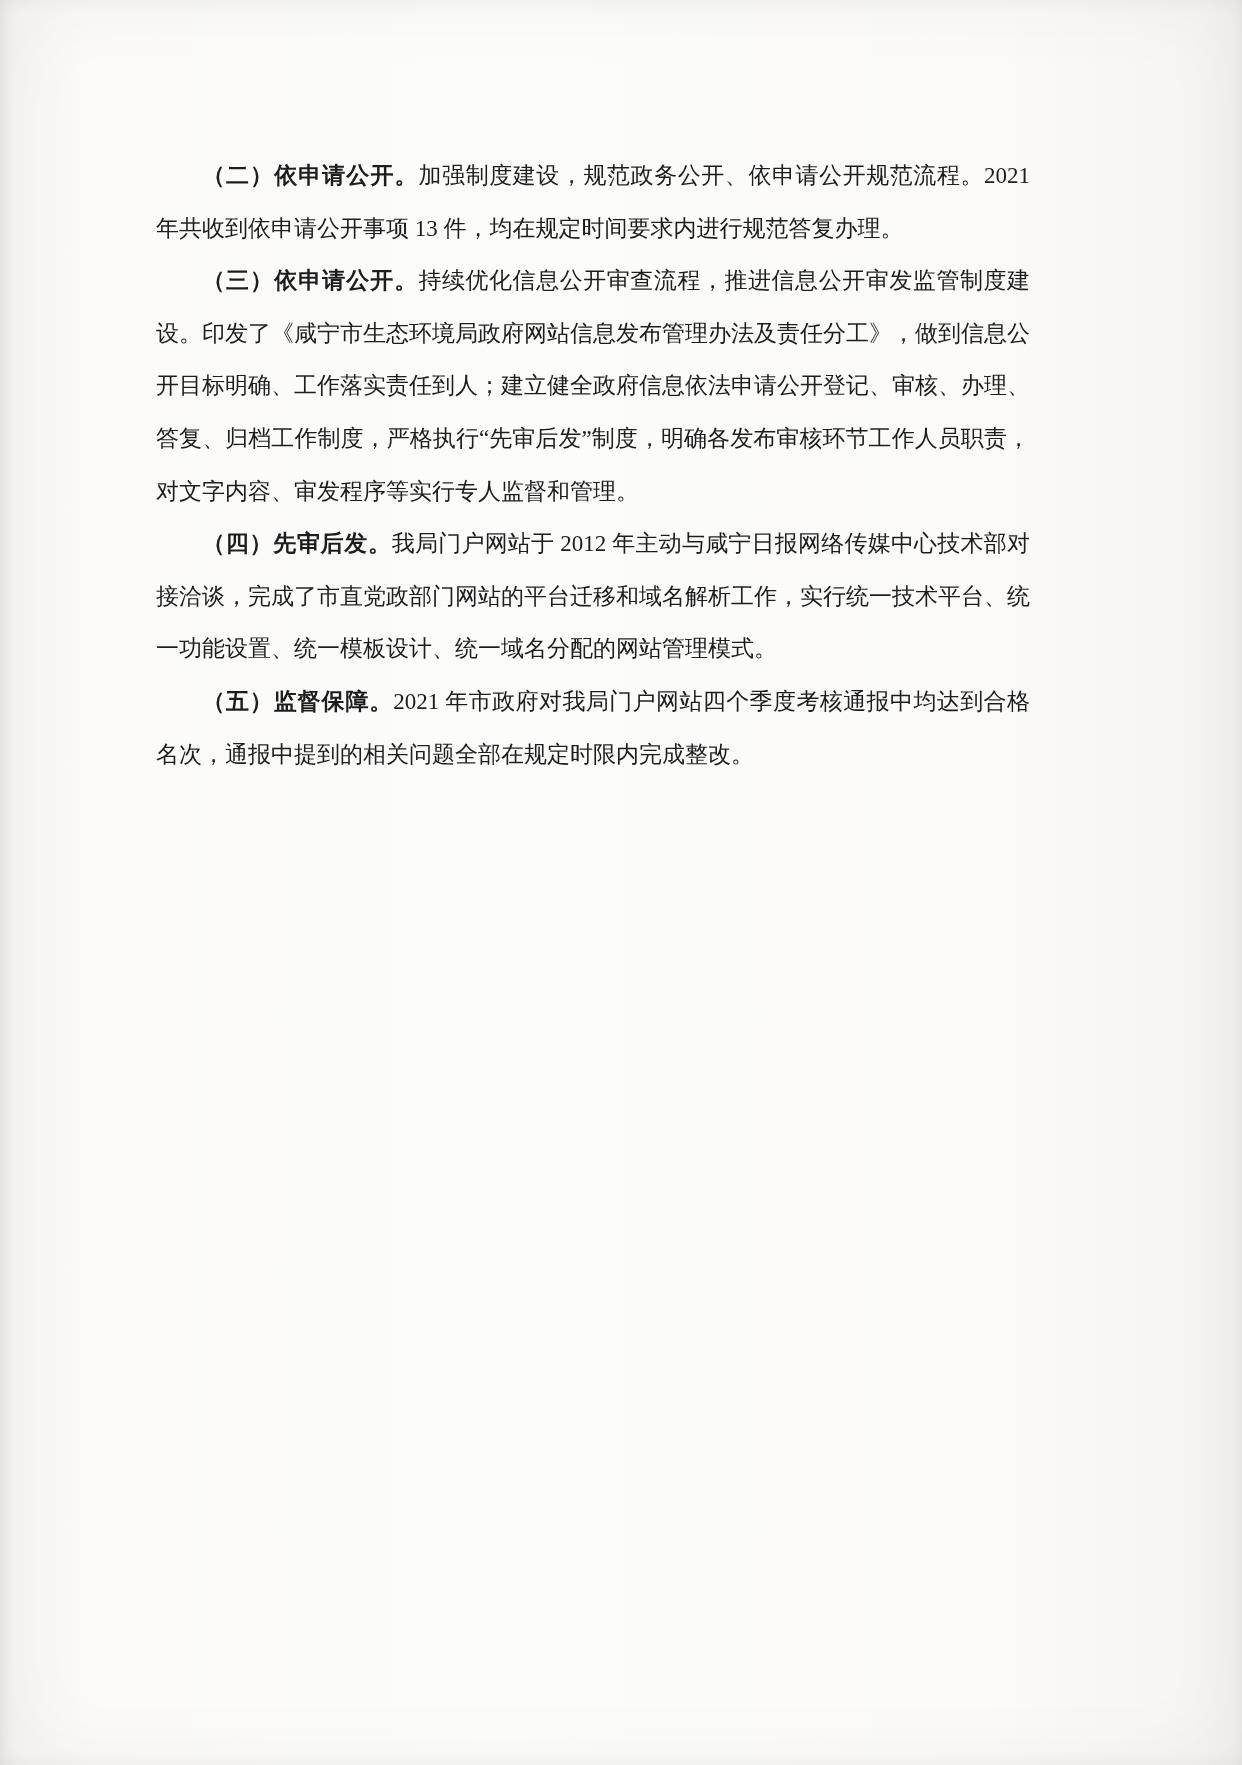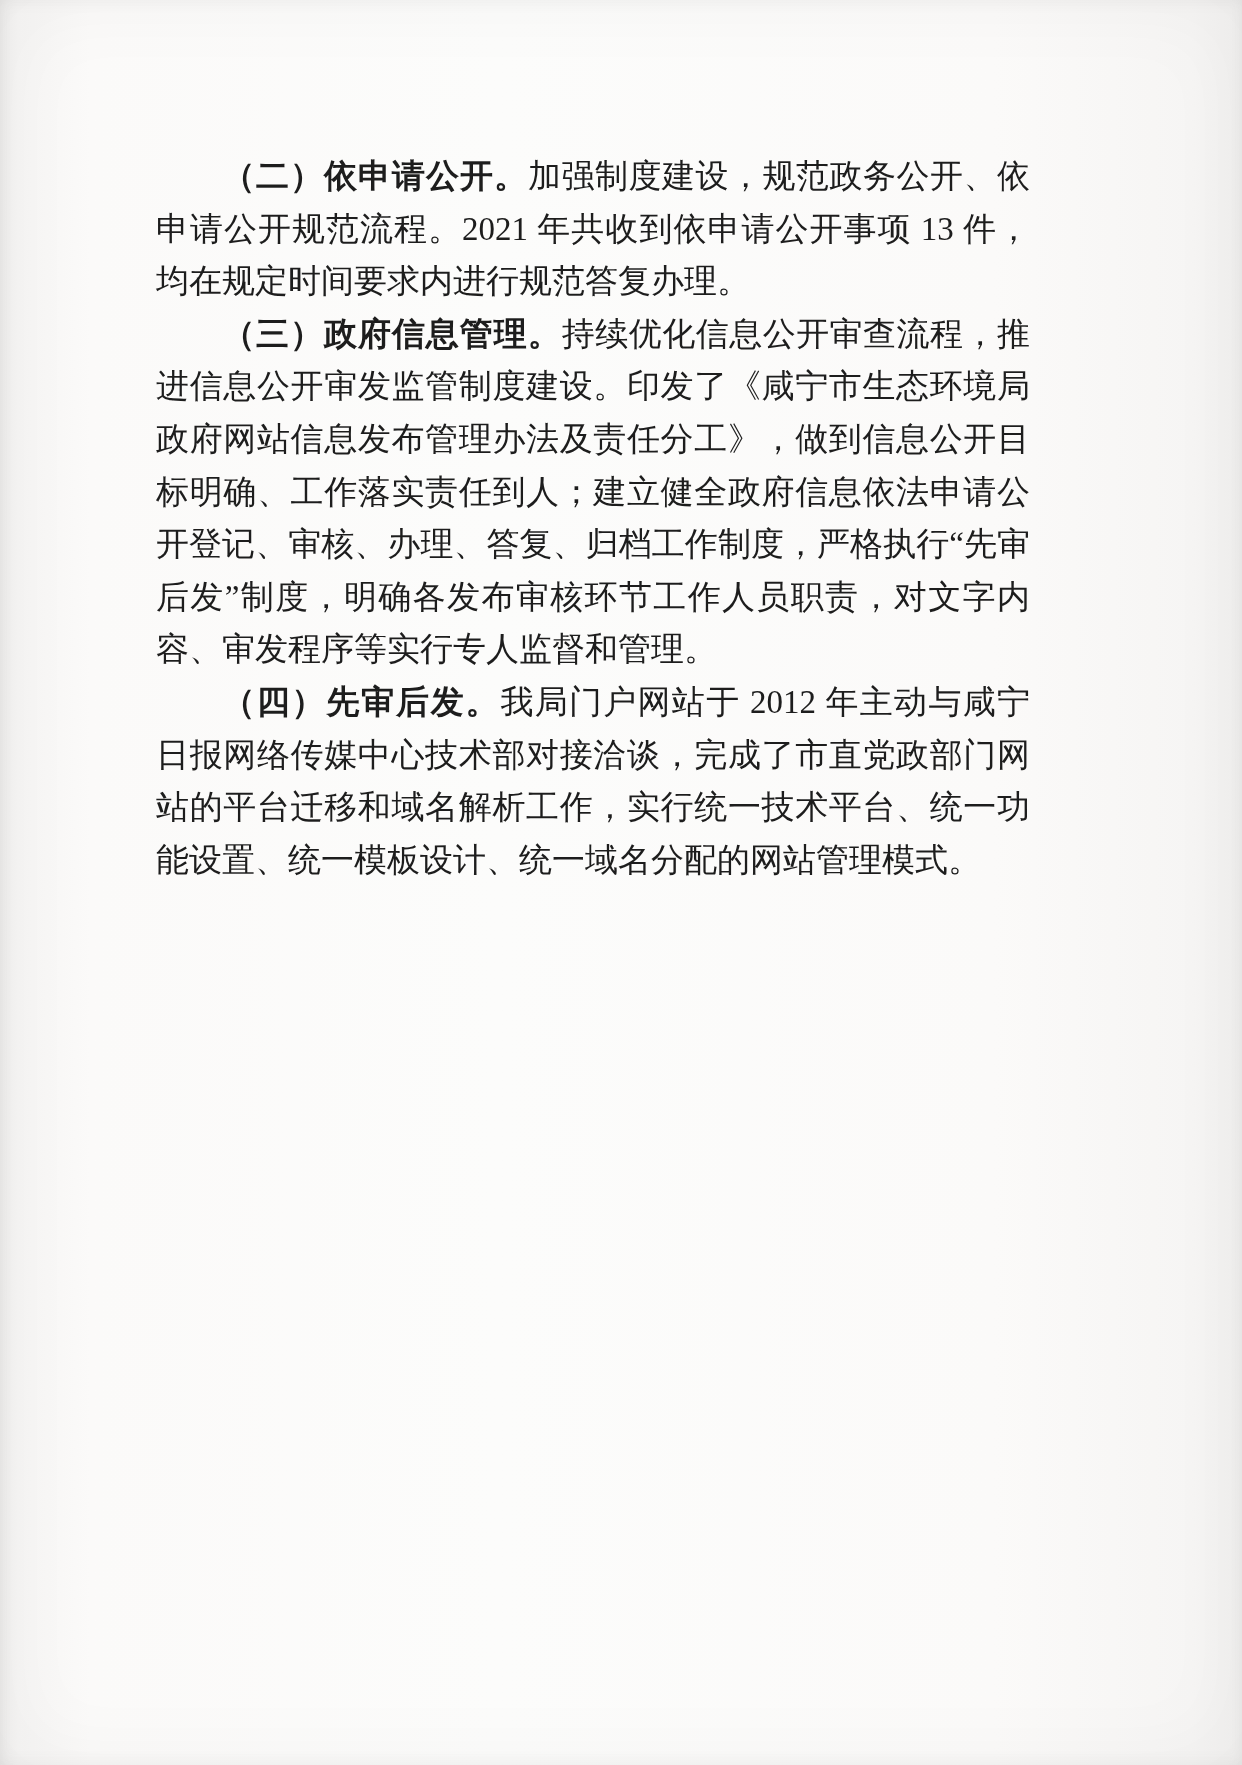--- a/index.html
+++ b/index.html
@@ -21,21 +21,21 @@
     box-shadow: inset 0 0 90px rgba(60,60,60,0.04),
                 inset 0 -4px 14px rgba(90,90,90,0.05),
                 inset 0 6px 12px rgba(120,120,120,0.04);
     font-family: "Liberation Serif", "DejaVu Serif", serif;
   }
   .text-block {
     position: absolute;
     left: 156px;
     top: 150px;
     width: 874px;
-    font-size: 33px;
+    font-size: 23px;
     line-height: 52.6px;
     color: #1d1d1d;
     text-align: justify;
   }
   .para {
     margin: 0;
     padding: 0;
     text-indent: 2em;
   }
   .para-heading {
@@ -47,19 +47,20 @@
   }
 </style>
 </head>
 <body>
 
 <div class="scan-page">
   <div class="text-block">
 
     <p class="para"><span class="para-heading">（二）依申请公开。</span><span class="para-body">加强制度建设，规范政务公开、依申请公开规范流程。2021 年共收到依申请公开事项 13 件，均在规定时间要求内进行规范答复办理。</span></p>
 
-    <p class="para"><span class="para-heading">（三）政府信息管理。</span><span class="para-body">持续优化信息公开审查流程，推进信息公开审发监管制度建设。印发了《咸宁市生态环境局政府网站信息发布管理办法及责任分工》，做到信息公开目标明确、工作落实责任到人；建立健全政府信息依法申请公开登记、审核、办理、答复、归档工作制度，严格执行“先审后发”制度，明确各发布审核环节工作人员职责，对文字内容、审发程序等实行专人监督和管理。</span></p>
+    <p class="para"><span class="para-heading">（三）依申请公开。</span><span class="para-body">持续优化信息公开审查流程，推进信息公开审发监管制度建设。印发了《咸宁市生态环境局政府网站信息发布管理办法及责任分工》，做到信息公开目标明确、工作落实责任到人；建立健全政府信息依法申请公开登记、审核、办理、答复、归档工作制度，严格执行“先审后发”制度，明确各发布审核环节工作人员职责，对文字内容、审发程序等实行专人监督和管理。</span></p>
 
     <p class="para"><span class="para-heading">（四）先审后发。</span><span class="para-body">我局门户网站于 2012 年主动与咸宁日报网络传媒中心技术部对接洽谈，完成了市直党政部门网站的平台迁移和域名解析工作，实行统一技术平台、统一功能设置、统一模板设计、统一域名分配的网站管理模式。</span></p>
 
+    <p class="para"><span class="para-heading">（五）监督保障。</span><span class="para-body">2021 年市政府对我局门户网站四个季度考核通报中均达到合格名次，通报中提到的相关问题全部在规定时限内完成整改。</span></p>
 
   </div>
 </div>
 
 </body></html>

